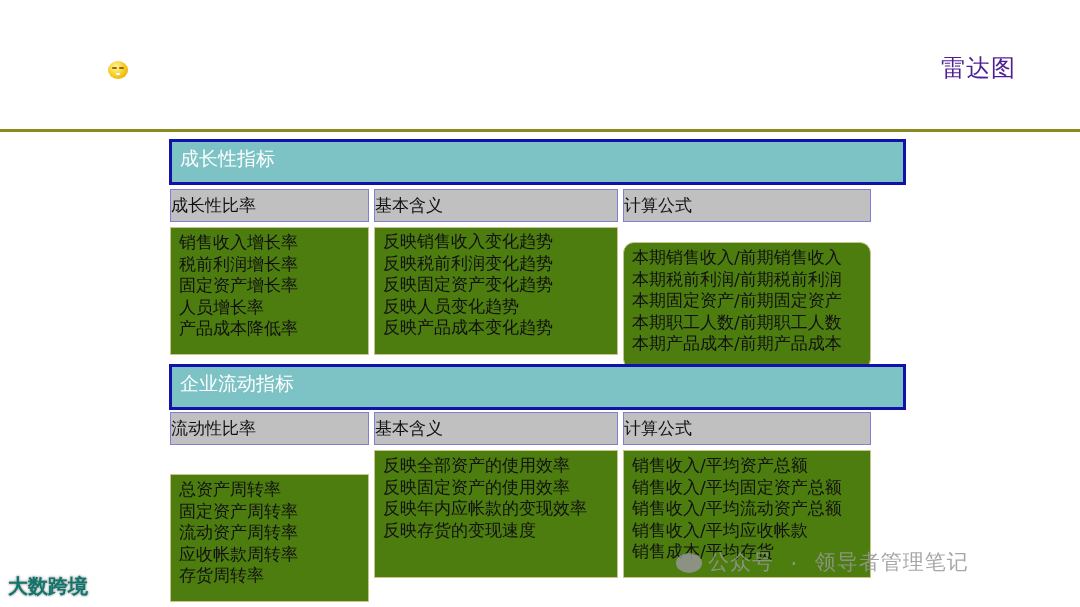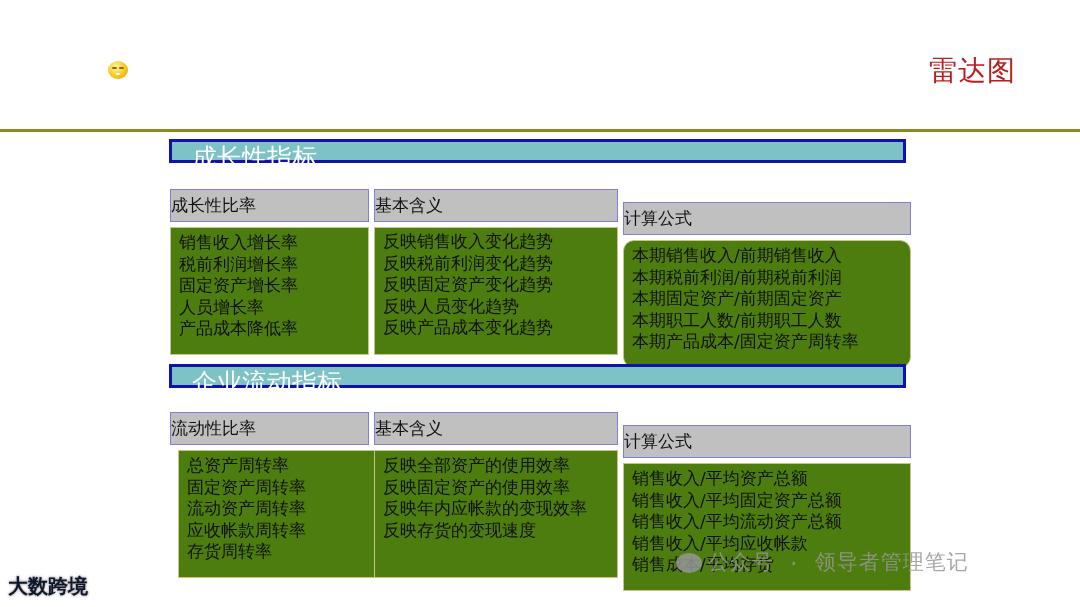--- a/index.html
+++ b/index.html
@@ -3,36 +3,36 @@
 <meta charset="utf-8">
 <style>
   html, body { margin:0; padding:0; }
   body { width:1080px; height:607px; background:#ffffff; position:relative; overflow:hidden;
          font-family:"DejaVu Serif","Liberation Serif",serif; }
   .emoji { position:absolute; left:108px; top:61px; width:20px; height:18px; border-radius:50%;
            background:radial-gradient(circle at 40% 35%, #fff6a0, #f4c81c 55%, #d99a08 100%); }
   .emoji .eye { position:absolute; top:6px; width:5px; height:2px; background:#9a6a10; border-radius:1px; }
   .emoji .e1 { left:4px; } .emoji .e2 { left:11px; }
   .emoji .mouth { position:absolute; left:8px; top:12px; width:4px; height:2px; background:#fff; border-radius:1px; }
-  .title { position:absolute; right:64px; top:52px; font-size:28px; color:#b91c1c; letter-spacing:1px; }
+  .title { position:absolute; right:64px; top:52px; font-size:24px; color:#4c1d95; letter-spacing:1px; }
   .rule { position:absolute; left:0; top:129px; width:1080px; height:3px; background:#8b8a1e; }
-  .section-head { position:absolute; left:169px; width:737px; height:24px; background:#7dc3c6;
+  .section-head { position:absolute; left:169px; width:737px; height:46px; background:#7dc3c6;
                   border:3px solid #1212a8; box-sizing:border-box; color:#ffffff;
-                  font-family:"DejaVu Sans","Liberation Sans",sans-serif; font-size:25px;
-                  line-height:32px; padding-left:20px; }
+                  font-family:"DejaVu Sans","Liberation Sans",sans-serif; font-size:19px;
+                  line-height:32px; padding-left:8px; }
   .col-head { position:absolute; height:33px; background:#c0c0c0; border:1px solid #7f7fd4;
               box-sizing:border-box; font-size:17px; line-height:31px; color:#111; }
   .col-body { position:absolute; height:128px; background:#4d7c0f; border:1px solid #c8c48c;
               box-sizing:border-box; padding:4px 8px; font-size:17px; line-height:21.5px; color:#111; }
   .col-body div { white-space:nowrap; }
   .c1 { left:170px; width:199px; }
   .c2 { left:374px; width:244px; }
-  .c3 { left:623px; width:288px;margin-top:13px; }
+  .c3 { left:623px; width:248px; }
   .wm-left { position:absolute; left:8px; top:573px; font-family:"DejaVu Sans",sans-serif; font-size:20px;
-             color:#0f172a; text-shadow:0 0 2px #999, 0 0 3px #aaa; font-weight:bold; }
+             color:#0f766e; text-shadow:0 0 2px #999, 0 0 3px #aaa; font-weight:bold; }
   .wm-right { position:absolute; left:676px; top:548px; font-family:Liberation Mono, monospace; font-size:21px;
               color:rgba(150,150,150,0.85); letter-spacing:1px; white-space:nowrap; }
   .wm-right .wechat { display:inline-block; width:26px; height:20px; border-radius:50%; background:rgba(150,150,150,0.85);
                       vertical-align:middle; margin-right:6px; }
 </style>
 </head>
 <body>
 
 <div class="emoji">
   <span class="eye e1"></span>
@@ -56,35 +56,35 @@
   <div>人员增长率</div>
   <div>产品成本降低率</div>
 </div>
 <div class="col-body c2" style="top:227px;font-family:Liberation Mono, monospace;">
   <div>反映销售收入变化趋势</div>
   <div>反映税前利润变化趋势</div>
   <div>反映固定资产变化趋势</div>
   <div>反映人员变化趋势</div>
   <div>反映产品成本变化趋势</div>
 </div>
-<div class="col-body c3" style="top:227px;border-radius:11px;">
+<div class="col-body c3" style="top:242px;border-radius:11px;">
   <div>本期销售收入/前期销售收入</div>
   <div>本期税前利润/前期税前利润</div>
   <div>本期固定资产/前期固定资产</div>
   <div>本期职工人数/前期职工人数</div>
-  <div>本期产品成本/固定资产周转率</div>
+  <div>本期产品成本/前期产品成本</div>
 </div>
 
 <div class="section-head" style="top:364px;">企业流动指标</div>
 
 <div class="col-head c1" style="top:412px;">流动性比率</div>
 <div class="col-head c2" style="top:412px;">基本含义</div>
 <div class="col-head c3" style="top:412px;">计算公式</div>
 
-<div class="col-body c1" style="top:450px;margin-left:8px;">
+<div class="col-body c1" style="top:474px;">
   <div>总资产周转率</div>
   <div>固定资产周转率</div>
   <div>流动资产周转率</div>
   <div>应收帐款周转率</div>
   <div>存货周转率</div>
 </div>
 <div class="col-body c2" style="top:450px;">
   <div>反映全部资产的使用效率</div>
   <div>反映固定资产的使用效率</div>
   <div>反映年内应帐款的变现效率</div>

